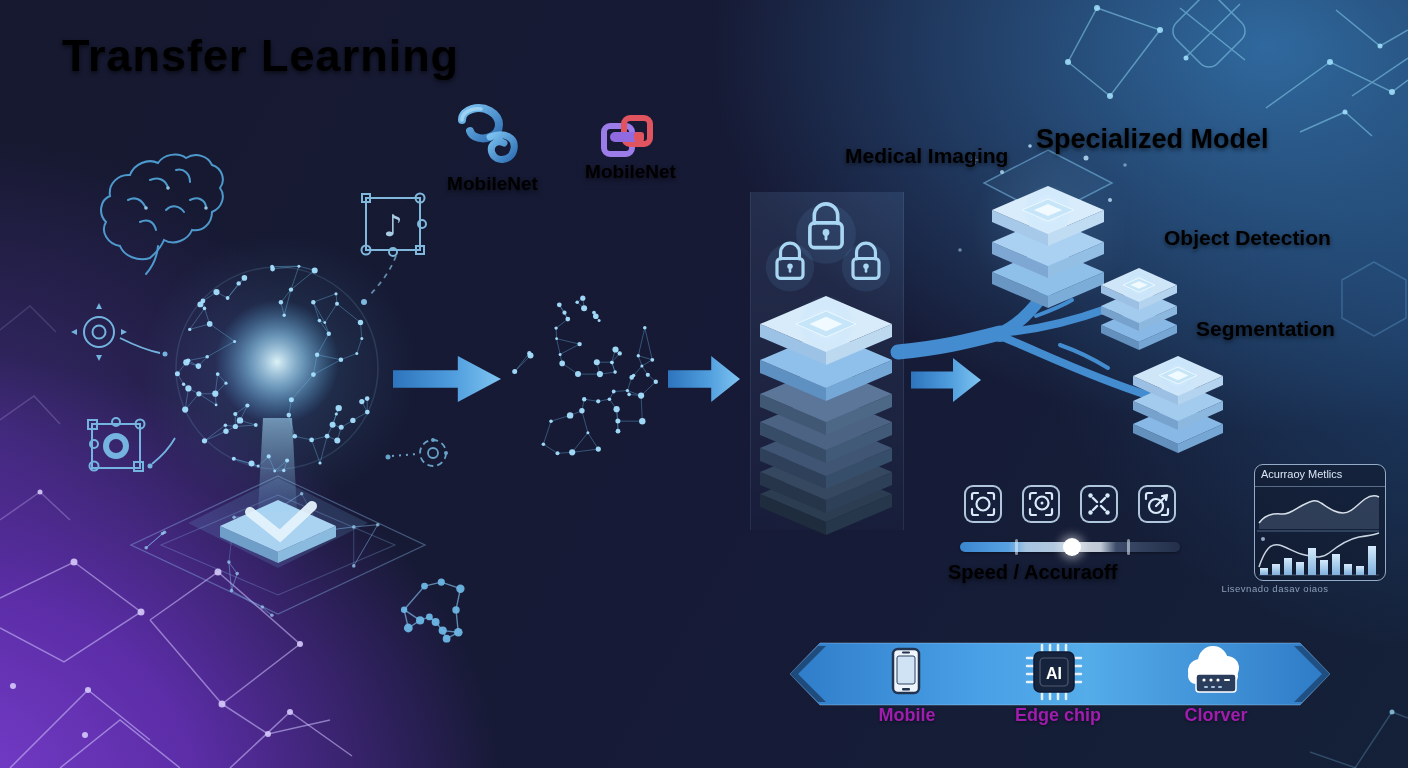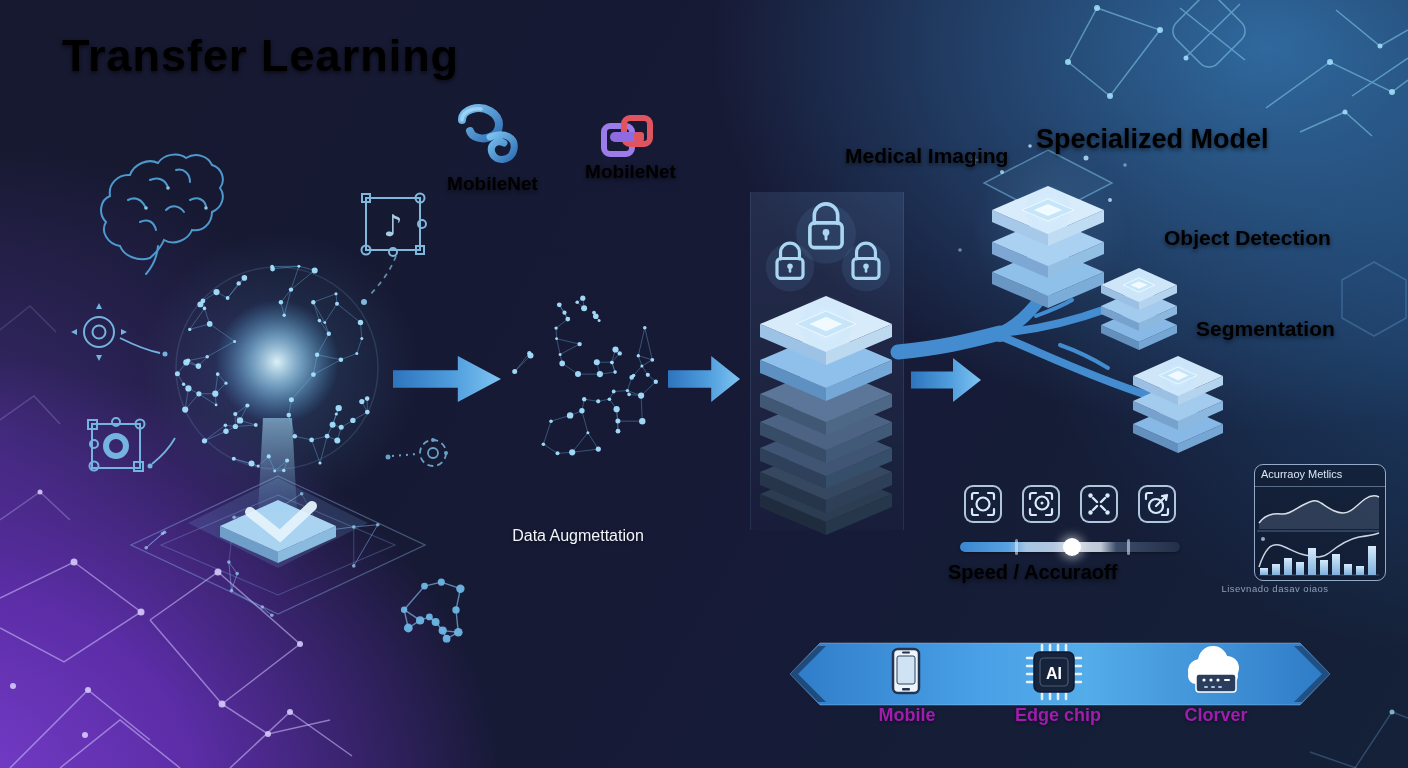--- a/index.html
+++ b/index.html
@@ -752,21 +752,20 @@
 <div class="arrow" id="arrow3"></div>
 
 <div class="lbl" id="title">Transfer Learning</div>
 <div class="lbl" id="logoLbl1">MobileNet</div>
 <div class="lbl" id="logoLbl2">MobileNet</div>
 <div class="lbl" id="lblMedical">Medical Imaging</div>
 <div class="lbl" id="lblSpecial">Specialized Model</div>
 <div class="lbl" id="lblObject">Object Detection</div>
 <div class="lbl" id="lblSegment">Segmentation</div>
 <div id="ktText">
-  <div>Data Augmettation</div>
 </div>
 
 <div class="ctrl" id="ctrl1">
   <svg width="30" height="30" viewBox="0 0 30 30" fill="none" stroke="#d9ebf9" stroke-width="2.2" stroke-linecap="round">
     <path d="M4,10 V6 a2,2 0 0 1 2,-2 h4 M20,4 h4 a2,2 0 0 1 2,2 v4 M26,20 v4 a2,2 0 0 1 -2,2 h-4 M10,26 H6 a2,2 0 0 1 -2,-2 v-4"></path>
     <circle cx="15" cy="15" r="6.5"></circle>
   </svg>
 </div>
 <div class="ctrl" id="ctrl2">
   <svg width="30" height="30" viewBox="0 0 30 30" fill="none" stroke="#d9ebf9" stroke-width="2.2" stroke-linecap="round">

